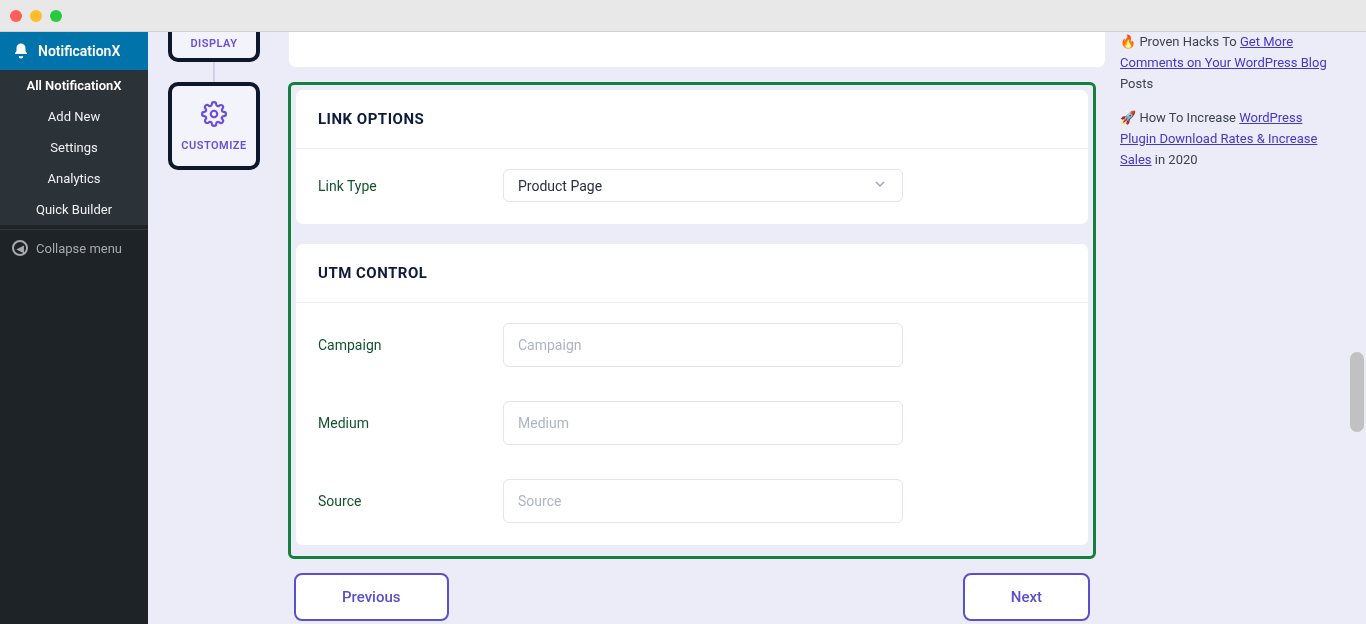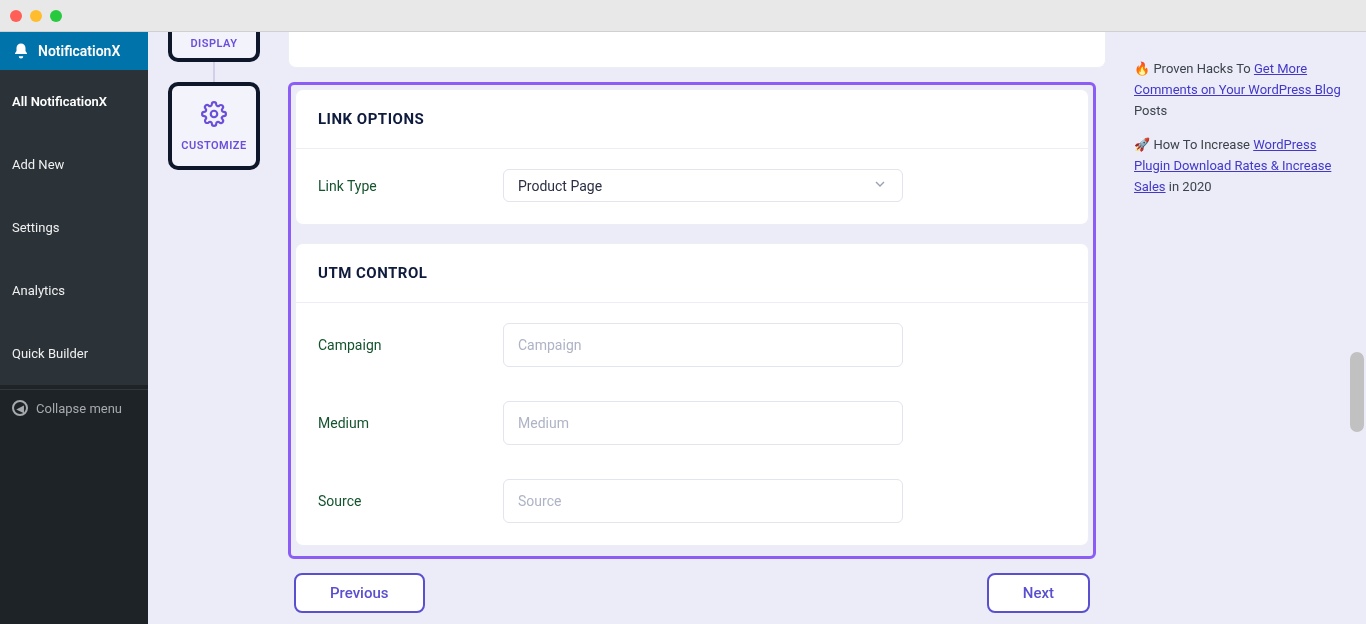--- a/index.html
+++ b/index.html
@@ -10,61 +10,61 @@
 .tl-red { background: #ff5f56; }
 .tl-yellow { background: #ffbd2e; }
 .tl-green { background: #27c93f; }
 
 .app-body { display: flex; height: calc(624px - 32px); position: relative; }
 
 .sidebar { width: 148px; background: #1d2327; color: #f0f0f1; font-size: 14px; display: flex; flex-direction: column; }
 .sidebar-header { background: #0073aa; color: #fff; padding: 10px 12px; font-weight: 600; display: flex; align-items: center; gap: 8px; position: relative; }
 .sidebar-header::after { content: ""; position: absolute; right: -8px; top: 50%; transform: translateY(-50%); border-left: 8px solid #0073aa; border-top: 8px solid transparent; border-bottom: 8px solid transparent; }
 .sidebar-icon { width: 18px; height: 18px; display: inline-flex; align-items: center; justify-content: center; }
-.sidebar-item { padding: 24px 12px; color: #f0f0f1; cursor: pointer; background: #2c3338; font-size: 13px; }
+.sidebar-item { padding: 8px 12px; color: #f0f0f1; cursor: pointer; background: #2c3338; font-size: 13px; text-align: center; }
 .sidebar-item.active { background: #2c3338; color: #fff; font-weight: 600; }
 .collapse-item { display: flex; align-items: center; gap: 8px; padding: 10px 12px; color: #a7aaad; font-size: 13px; cursor: pointer; margin-top: 4px; border-top: 1px solid #32373c; }
 .collapse-icon { width: 16px; height: 16px; border: 2px solid #a7aaad; border-radius: 50%; display: inline-flex; align-items: center; justify-content: center; font-size: 10px; }
 
 .main-area { flex: 1; background: #ebecf7; position: relative; overflow: hidden; }
 .main-scroll { position: absolute; inset: 0; overflow-y: auto; }
 
 .wizard-steps { position: absolute; left: 20px; top: -30px; display: flex; flex-direction: column; align-items: center; gap: 0; }
 .step-box { width: 92px; height: 88px; background: #f3f3fb; border: 4px solid #0f172a; border-radius: 10px; display: flex; flex-direction: column; align-items: center; justify-content: center; gap: 8px; }
 .step-box.partial { margin-top: 0; }
 .step-icon { color: #6b4ed9; }
 .step-label { font-size: 11px; color: #6b4ed9; font-weight: 600; letter-spacing: 0.5px; }
 .step-connector { width: 2px; height: 20px; background: #d0d0e8; }
 
 .content-col { position: absolute; left: 140px; right: 260px; top: 0; padding-right: 10px; }
 
-.red-highlight { border: 3px solid #8b5cf6; border-radius: 6px; padding: 4px 4px 10px 4px; margin-top: 50px; }
+.red-highlight { border: 3px solid #15803d; border-radius: 6px; padding: 4px 4px 10px 4px; margin-top: 50px; }
 
 .panel { background: #fff; border-radius: 8px; border: 1px solid #eceef6; margin-bottom: 18px; }
 .panel:last-child { margin-bottom: 0; }
 .panel-title { font-size: 15px; font-weight: 700; color: #0f1b3d; letter-spacing: 0.5px; padding: 20px 22px; }
 .panel-body { padding: 0 22px 22px; }
 .panel-divider { height: 1px; background: #edeef5; margin: 0 0 20px; }
 
 .field-row { display: flex; align-items: center; margin-bottom: 34px; }
 .field-row:last-child { margin-bottom: 0; }
 .field-label { width: 185px; font-size: 14px; color: #14532d; }
 .field-control { flex: 1; max-width: 400px; }
 
 .select-box { border: 1px solid #e2e4ee; border-radius: 6px; height: 33px; display: flex; align-items: center; justify-content: space-between; padding: 0 14px; background: #fff; cursor: pointer; }
 .select-value { font-size: 14px; color: #2b2f42; }
 .select-chevron { color: #9aa0b5; }
 
 .text-input { width: 100%; height: 44px; border: 1px solid #e2e4ee; border-radius: 6px; padding: 0 14px; font-size: 14px; color: #2b2f42; background: #fff; }
 .text-input::placeholder { color: #aeb3c6; }
 
 .nav-buttons { display: flex; justify-content: space-between; margin: 14px 0 30px; padding: 0 6px; }
-.btn { height: 40px; border-radius: 8px; border: 2px solid #5a4fcf; background: #fff; color: #5a4fcf; font-size: 15px; font-weight: 500; padding: 0 34px; cursor: pointer; }
+.btn { height: 48px; border-radius: 8px; border: 2px solid #5a4fcf; background: #fff; color: #5a4fcf; font-size: 15px; font-weight: 500; padding: 0 46px; cursor: pointer; }
 
-.right-panel { position: absolute; right: 12px; top: 0; width: 220px; padding-top: 0; margin-top: 27px; }
+.right-panel { position: absolute; right: 26px; top: 0; width: 220px; padding-top: 0; }
 .tip-list { font-size: 13px; color: #3c434a; line-height: 1.6; }
 .tip-item { margin-bottom: 14px; }
 .tip-item a { color: #4338ca; text-decoration: underline; }
 
 .partial-panel { position: absolute; left: 140px; right: 260px; top: -20px; height: 56px; background: #fff; border: 1px solid #eceef6; border-radius: 0 0 8px 8px; }
 
 .scrollbar-stub { position: absolute; right: 2px; top: 320px; width: 14px; height: 80px; background: #c1c1c1; border-radius: 7px; }
 
 </style>
 </head>

